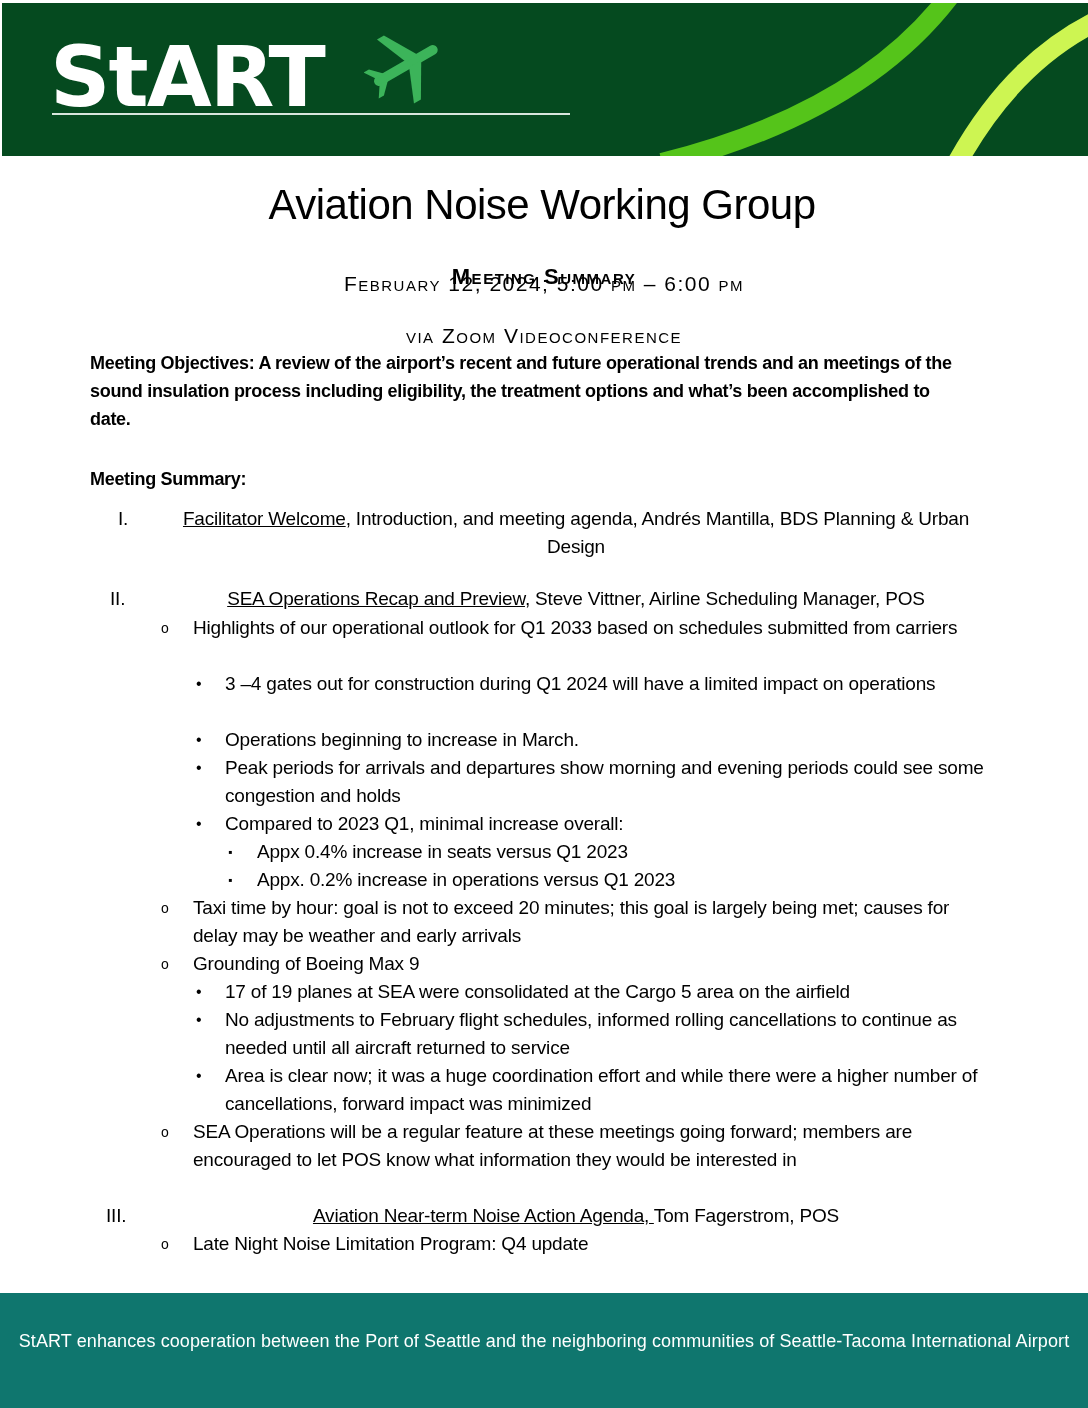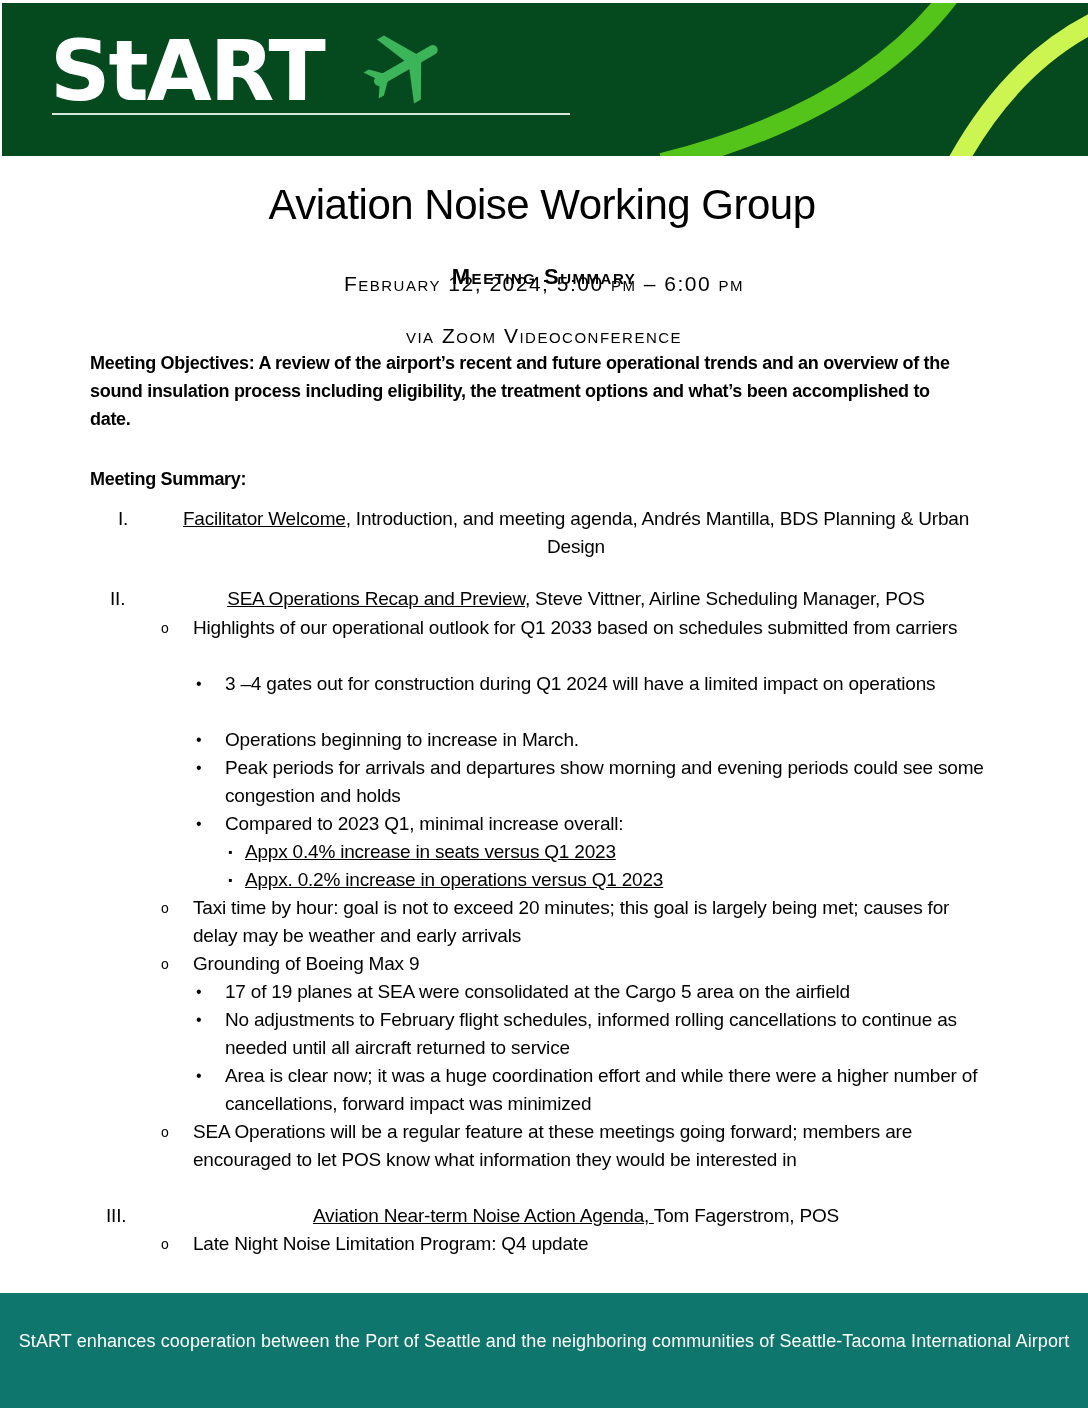--- a/index.html
+++ b/index.html
@@ -7,21 +7,21 @@
     width: 1088px; height: 1408px; position: relative; overflow: hidden;
     background: #ffffff; color: #000;
     font-family: "Liberation Sans", "DejaVu Sans", sans-serif;
   }
   .header {
     position: absolute; left: 2px; top: 3px; width: 1086px; height: 153px;
     background: #054a1f; overflow: hidden;
   }
   .header svg.arcs { position: absolute; left: 0; top: 0; }
   .logo-word {
-    position: absolute; left: 48px; top: 26px;
+    position: absolute; left: 48px; top: 32px;
     font-family: "DejaVu Sans", sans-serif; font-weight: bold;
     font-size: 84px; color: #ffffff; letter-spacing: -2px; line-height: 1;
   }
   .plane { position: absolute; left: 362px; top: 24px; width: 82px; height: 78px; }
   .logo-rule {
     position: absolute; left: 50px; top: 110px; width: 518px; height: 2px; background: #d9e6dc;
   }
   .logo-sub {
     position: absolute; left: 50px; top: 115px;
     font-family: "DejaVu Sans", sans-serif; font-size: 22px; color: #f2f5f2;
@@ -56,21 +56,21 @@
   .u { text-decoration: underline; }
 
   .lvl1 { position: absolute; left: 161px; width: 830px; }
   .lvl1 .mk { position: absolute; left: 0; top: 0; font-size: 14px; }
   .lvl1 .tx { position: absolute; left: 32px; width: 800px; }
   .lvl2 { position: absolute; left: 193px; width: 800px; }
   .lvl2 .mk { position: absolute; left: 3px; top: 0; font-size: 16px; }
   .lvl2 .tx { position: absolute; left: 32px; width: 770px; }
   .lvl3 { position: absolute; left: 225px; width: 760px; }
   .lvl3 .mk { position: absolute; left: 3px; top: 0; font-size: 12px; }
-  .lvl3 .tx { position: absolute; left: 20px; width: 730px; text-decoration: underline; }
+  .lvl3 .tx { position: absolute; left: 32px; width: 730px; }
 
   .footer {
     position: absolute; left: 0; top: 1293px; width: 1088px; height: 115px; background: #0f766e;
   }
   .footer-text {
     position: absolute; left: 0; width: 1088px; top: 38px; text-align: center;
     color: #ffffff; font-size: 18px; letter-spacing: 0.1px; white-space: nowrap;
   }
 </style>
 </head>
@@ -92,21 +92,21 @@
     </g>
   </svg>
   <div class="logo-rule"></div>
 </div>
 
 <div class="title">Aviation Noise Working Group</div>
 <div class="subtitle sub1">Meeting Summary</div>
 <div class="subtitle sub2">February 12, 2024; 5:00 pm – 6:00 pm</div>
 <div class="subtitle sub3">via Zoom Videoconference</div>
 
-<div class="objectives">Meeting Objectives:  A review of the airport’s recent and future operational trends and an overview of the sound insulation process including eligibility, the treatment options and what’s been accomplished to date.</div>
+<div class="objectives">Meeting Objectives:  A review of the airport’s recent and future operational trends and an meetings of the sound insulation process including eligibility, the treatment options and what’s been accomplished to date.</div>
 <div class="summary-label">Meeting Summary:</div>
 
 <div class="sec body-text" style="top:505px;">
   <span class="num" style="left:118px;">I.</span>
   <div class="txt">
     <span class="u">Facilitator Welcome</span><span>, Introduction, and meeting agenda, Andrés Mantilla, BDS Planning &amp; Urban Design</span>
   </div>
 </div>
 
 <div class="sec body-text" style="top:585px;">

